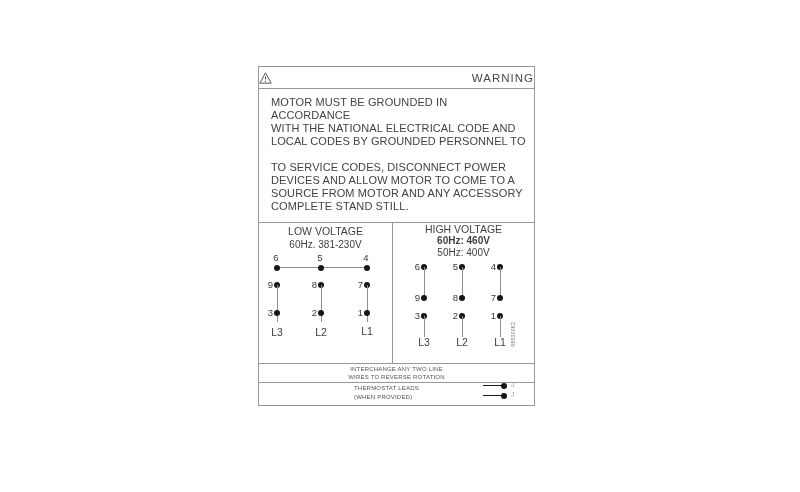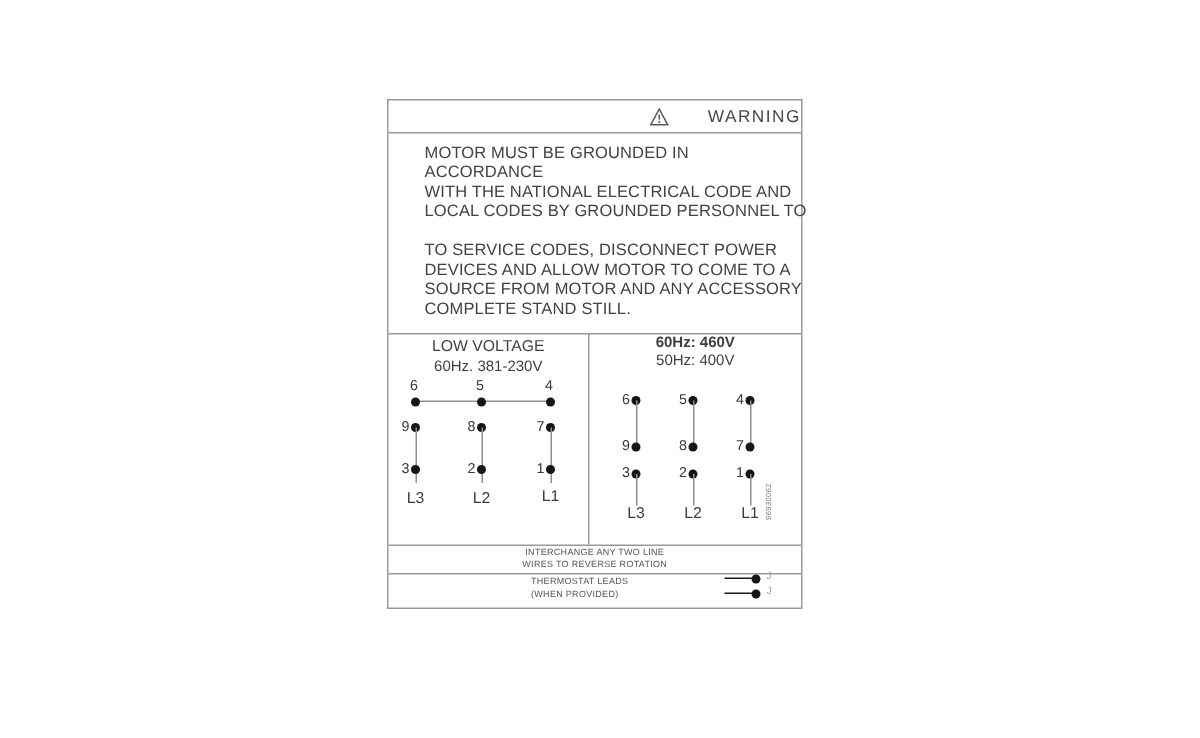--- a/index.html
+++ b/index.html
@@ -5,23 +5,23 @@
   html,body{margin:0;padding:0;background:#ffffff;}
   #page{position:relative;width:800px;height:492px;background:#ffffff;overflow:hidden;
         font-family:"Liberation Sans",sans-serif;}
   .label{position:absolute;left:258px;top:66px;width:275px;height:338px;
          border:1px solid #999;background:#fff;}
   .hline{position:absolute;left:0;right:0;height:1px;background:#999;}
   .vline{position:absolute;width:1px;background:#999;}
   .wline{position:absolute;height:1px;background:#8f8f8f;}
   .dot{position:absolute;width:6px;height:6px;border-radius:50%;background:#161616;}
   .hdr{position:absolute;top:0;left:0;right:0;height:21px;display:flex;align-items:center;
-       justify-content:flex-end;gap:26px;}
+       justify-content:space-between;gap:26px;}
   .hdr-title{font-size:11.5px;letter-spacing:1px;color:#474747;}
-  .para{position:absolute;left:24px;width:256px;font-size:11px;line-height:13px;
+  .para{position:absolute;left:12px;width:256px;font-size:11px;line-height:13px;
         color:#424242;letter-spacing:0.1px;}
   .panel{position:absolute;top:155px;height:141px;}
   .pv-title{position:absolute;left:0;right:0;text-align:center;color:#3f3f3f;}
   .pv-title .t1{font-size:10.5px;line-height:13px;}
   .pv-title .t2{font-size:10px;line-height:13px;}
   .num{position:absolute;font-size:9.5px;line-height:12px;color:#383838;}
   .num.r{text-align:right;width:11px;}
   .num.c{text-align:center;width:12px;}
   .llbl{position:absolute;width:24px;text-align:center;font-size:10.5px;color:#3c3c3c;}
   .partnum{position:absolute;left:117px;top:100px;writing-mode:vertical-rl;
@@ -95,20 +95,21 @@
       <div class="num r" style="left:93px;top:57px;">7</div>
       <div class="dot" style="left:105px;top:60px;"></div>
       <div class="vline" style="left:108px;top:63px;height:37px;background:#8f8f8f;"></div>
       <div class="num r" style="left:93px;top:85px;">1</div>
       <div class="dot" style="left:105px;top:88px;"></div>
       <div class="llbl" style="left:96px;top:103px;">L1</div>
     </div>
 
     <div class="panel" style="left:134px;width:141px;">
       <div class="pv-title" style="top:1px;">
+        <div class="t1" style="line-height:12px;">HIGH VOLTAGE</div>
         <div class="t2" style="line-height:12px;font-weight:bold;">60Hz: 460V</div>
         <div class="t2" style="line-height:12px;">50Hz: 400V</div>
       </div>
 
       <div class="num r" style="left:16px;top:39px;">6</div>
       <div class="dot" style="left:28px;top:42px;"></div>
       <div class="vline" style="left:31px;top:45px;height:31px;background:#8f8f8f;"></div>
       <div class="num r" style="left:16px;top:70px;">9</div>
       <div class="dot" style="left:28px;top:73px;"></div>
       <div class="num r" style="left:16px;top:88px;">3</div>

